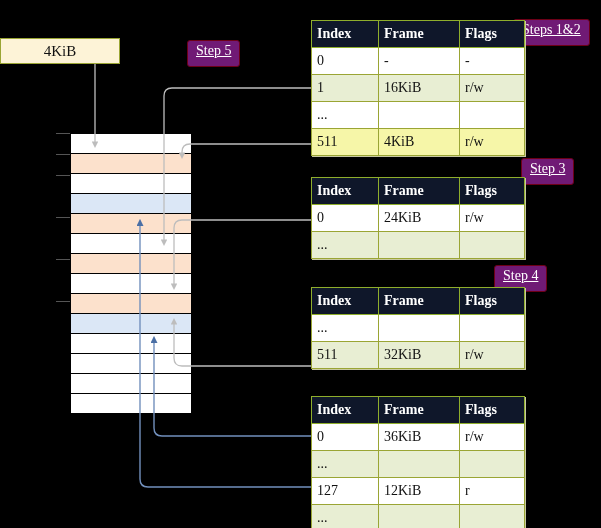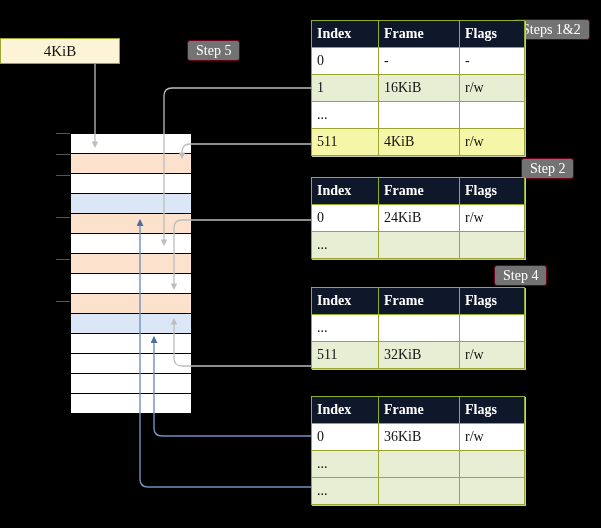--- a/index.html
+++ b/index.html
@@ -41,30 +41,31 @@
     font-size: 15px;
     text-align: center;
     line-height: 24px;
     height: 26px;
   }
 
   
   .step-pill {
     position: absolute;
     box-sizing: border-box;
-    background: #737373;
+    background: #701a75;
     border: 1px solid #6d0017;
     border-radius: 3px;
     color: #ffffff;
     font-size: 14px;
     line-height: 19px;
-    height: 21px;
+    height: 27px;
     padding: 0 8px;
     text-align: center;
     white-space: nowrap;
+    text-decoration: underline;
   }
 
   
   .memcol {
     position: absolute;
     left: 70px;
     top: 133px;
     width: 120px;
     border: 1px solid #000000;
     border-bottom: none;
@@ -192,21 +193,21 @@
     <span>4KiB</span>
   </div>
 
   <div class="step-pill" style="left:187px; top:40px;">
     <span>Step 5</span>
   </div>
   <div class="step-pill" style="left:513px; top:19px;">
     <span>Steps 1&amp;2</span>
   </div>
   <div class="step-pill" style="left:521px; top:158px;">
-    <span>Step 2</span>
+    <span>Step 3</span>
   </div>
   <div class="step-pill" style="left:494px; top:265px;">
     <span>Step 4</span>
   </div>
 
   <table class="ptable" id="ptable-0" style="left:311px; top:20px; width:170px;">
       <thead>
         <tr>
           <th class="col-index">Index</th>
           <th class="col-frame">Frame</th>
@@ -293,20 +294,25 @@
         <tr class="">
           <td class="col-index">0</td>
           <td class="col-frame">36KiB</td>
           <td class="col-flags">r/w</td>
         </tr>
         <tr class="alt">
           <td class="col-index">...</td>
           <td class="col-frame"></td>
           <td class="col-flags"></td>
         </tr>
+        <tr class="">
+          <td class="col-index">127</td>
+          <td class="col-frame">12KiB</td>
+          <td class="col-flags">r</td>
+        </tr>
         <tr class="alt">
           <td class="col-index">...</td>
           <td class="col-frame"></td>
           <td class="col-flags"></td>
         </tr>
       </tbody>
     </table>
 
 </div>
 

